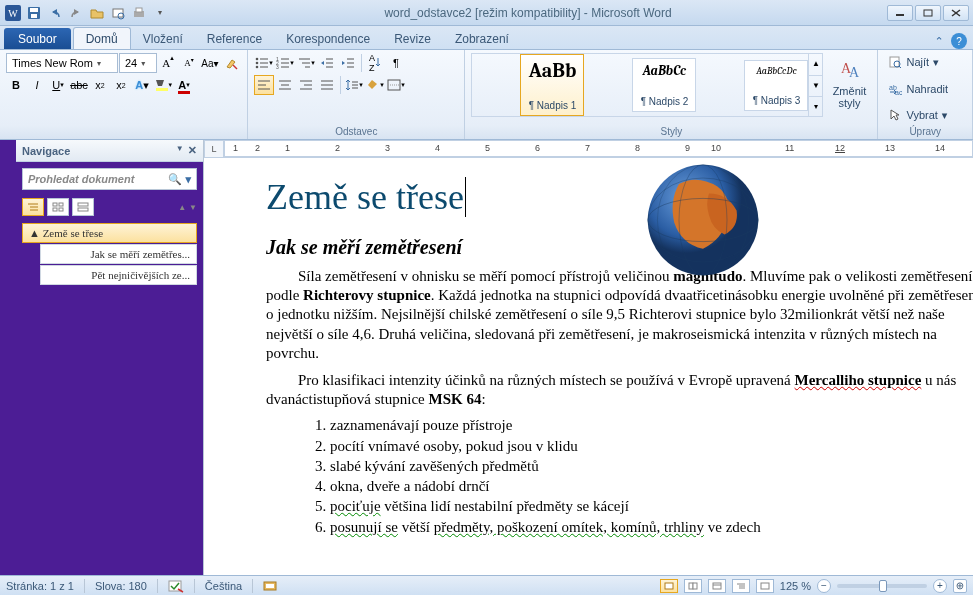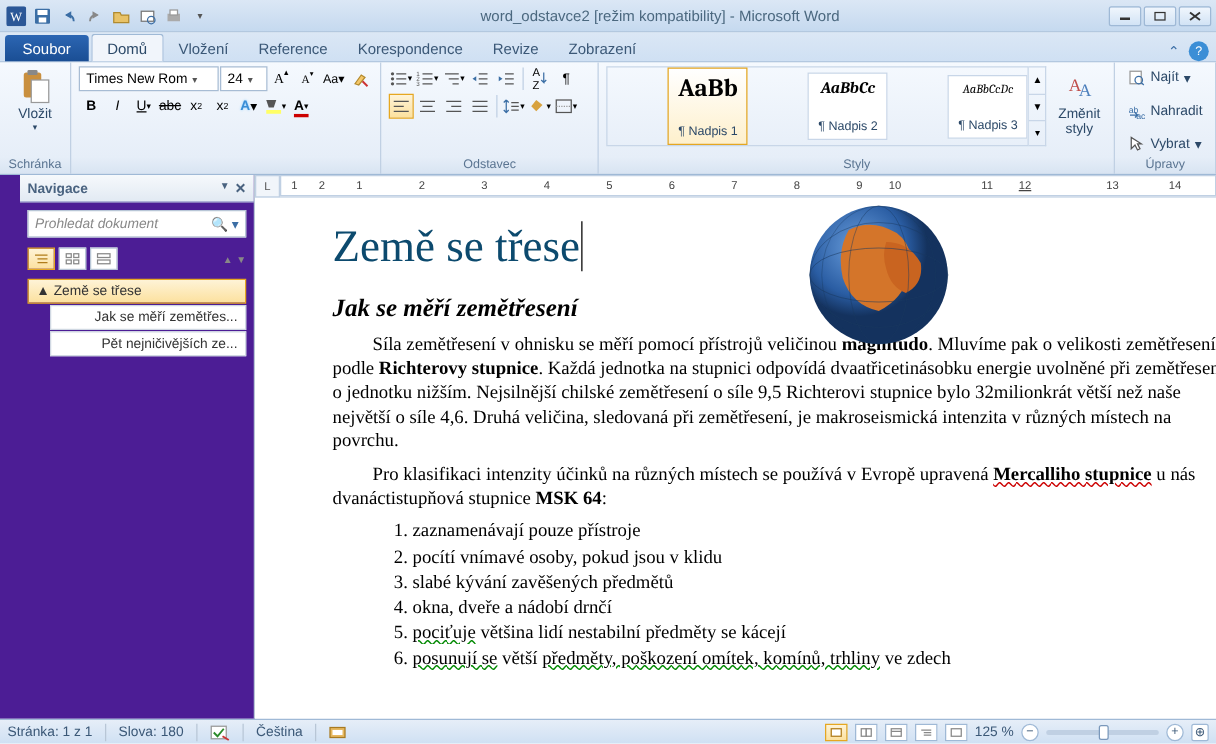--- a/index.html
+++ b/index.html
@@ -39,29 +39,29 @@
 .stylebox.sel { border:1px solid #e6a720; background:linear-gradient(#fff,#fef0cc); }
 .stylebox .prev { font-family:Cambria,Georgia,serif; }
 .stylebox .nm { font-size:10px; color:#2c4968; }
 .edbtn { display:flex; align-items:center; gap:4px; height:18px; padding:0 4px; color:#2c4968; font-size:11px; white-space:nowrap; }
 
 
 .work { position:absolute; top:140px; left:0; right:0; bottom:20px; display:flex; }
 .navpane { width:204px; background:#4c1d95; border-right:1px solid #b8c6d6; display:flex; flex-direction:column;padding-left:16px; }
 .nav-hd { height:22px; background:linear-gradient(#f6f9fc,#e2eaf3); border-bottom:1px solid #c0d0e3; display:flex; align-items:center; padding:0 6px; font-size:11px; font-weight:bold; color:#4a6380; }
 .nav-hd .ic2 { margin-left:auto; display:flex; gap:4px; }
-.nav-srch { padding:6px; }
+.nav-srch { padding:6px;font-weight:bold; }
 .nav-srch .sbox { background:#fff; border:1px solid #b8c6d6; height:22px; display:flex; align-items:center; padding:0 5px; color:#888; font-style:italic; }
 .nav-srch .sbox .mag { margin-left:auto; font-style:normal; color:#3b6ea5; }
 .nav-view { padding:2px 6px 6px; display:flex; gap:3px; align-items:center; }
 .nav-view .vb { width:22px; height:18px; border:1px solid #b8c6d6; background:#fff; display:flex; align-items:center; justify-content:center; }
 .nav-view .vb.sel { background:linear-gradient(#fef3d7,#fce19f); border-color:#e6a720; }
 .nav-view .spc { flex:1; }
 .nav-tree { padding:0 6px; }
-.nav-item { background:#fff; border:1px solid #d0d8e2; padding:3px 6px; margin:1px 0; font-size:11px; color:#333; white-space:nowrap; overflow:hidden; text-overflow:ellipsis; cursor:default; }
+.nav-item { background:#fff; border:1px solid #d0d8e2; padding:3px 6px; margin:1px 0; font-size:11px; color:#333; white-space:nowrap; overflow:hidden; text-overflow:ellipsis; cursor:default;font-family:Liberation Serif, serif; }
 .nav-item.sel { background:linear-gradient(#fef3d7,#fce19f); border-color:#e6a720; }
 .nav-item.lvl2 { margin-left:18px;text-align:right; }
 
 
 .docarea { flex:1; position:relative; background:#fff; overflow:hidden; }
 .rulerbar { height:18px; background:#e8edf3; border-bottom:1px solid #c0d0e3; display:flex; }
 .rulcorner { width:20px; height:18px; border:1px solid #c0d0e3; background:#f1f5fa; display:flex; align-items:center; justify-content:center; font-size:9px; color:#555; }
 .ruler { flex:1; position:relative; background:#fff; border:1px solid #c0d0e3; }
 .ruler .tick { position:absolute; top:2px; font-size:9px; color:#444; }
 .page { position:absolute; left:38px; top:24px; right:-10px; background:#fff; padding:12px 0 0 24px; font-family:"Times New Roman",serif; color:#000; }
@@ -169,36 +169,20 @@
   <div class="rtab">Revize</div>
   <div class="rtab">Zobrazení</div>
   <div class="helpbtns">
     <div class="ic">⌃</div>
     <div class="ic" style="background:#3b8ed6;color:#fff;border-radius:8px;font-size:10px;">?</div>
   </div>
 </div>
 
 <div class="ribbon">
 
-  <div class="grp" style="width:60px;">
-    <div class="grp-body">
-      <div class="bigbtn">
-        <div class="bic">
-            <svg width="26" height="28">
-              <rect x="4" y="3" width="14" height="20" rx="2" fill="#c98f3e"></rect>
-              <rect x="7" y="1" width="8" height="4" rx="1" fill="#888"></rect>
-              <rect x="10" y="9" width="14" height="18" fill="#fff" stroke="#999"></rect>
-            </svg>
-          </div>
-        <span>Vložit</span>
-        <span style="font-size:7px;">▾</span>
-      </div>
-    </div>
-    <div class="grp-lbl">Schránka</div>
-  </div>
 
   <div class="grp" style="width:258px;">
     <div class="grp-body col">
       <div class="row">
         <div class="combo" style="width:112px;">
             <span>Times New Rom</span>
             <span class="dd">▾</span>
           </div>
         <div class="combo" style="width:38px;">
             <span>24</span>
@@ -480,21 +464,21 @@
           <div class="tick" style="left: 110px;">2</div>
           <div class="tick" style="left: 160px;">3</div>
           <div class="tick" style="left: 210px;">4</div>
           <div class="tick" style="left: 260px;">5</div>
           <div class="tick" style="left: 310px;">6</div>
           <div class="tick" style="left: 360px;">7</div>
           <div class="tick" style="left: 410px;">8</div>
           <div class="tick" style="left: 460px;">9</div>
           <div class="tick" style="left: 486px;">10</div>
           <div class="tick" style="left: 560px;">11</div>
-          <div class="tick" style="left: 590px; text-decoration: underline;">12</div>
+          <div class="tick" style="left: 610px; text-decoration: underline;">12</div>
           <div class="tick" style="left: 660px;">13</div>
           <div class="tick" style="left: 710px;">14</div>
         </div>
     </div>
     <div class="page">
       <div class="globe">
         <svg viewBox="0 0 100 100">
           <defs>
               <radialGradient id="g1" cx="35%" cy="30%">
                 <stop offset="0%" stop-color="#6a9edc"></stop>

